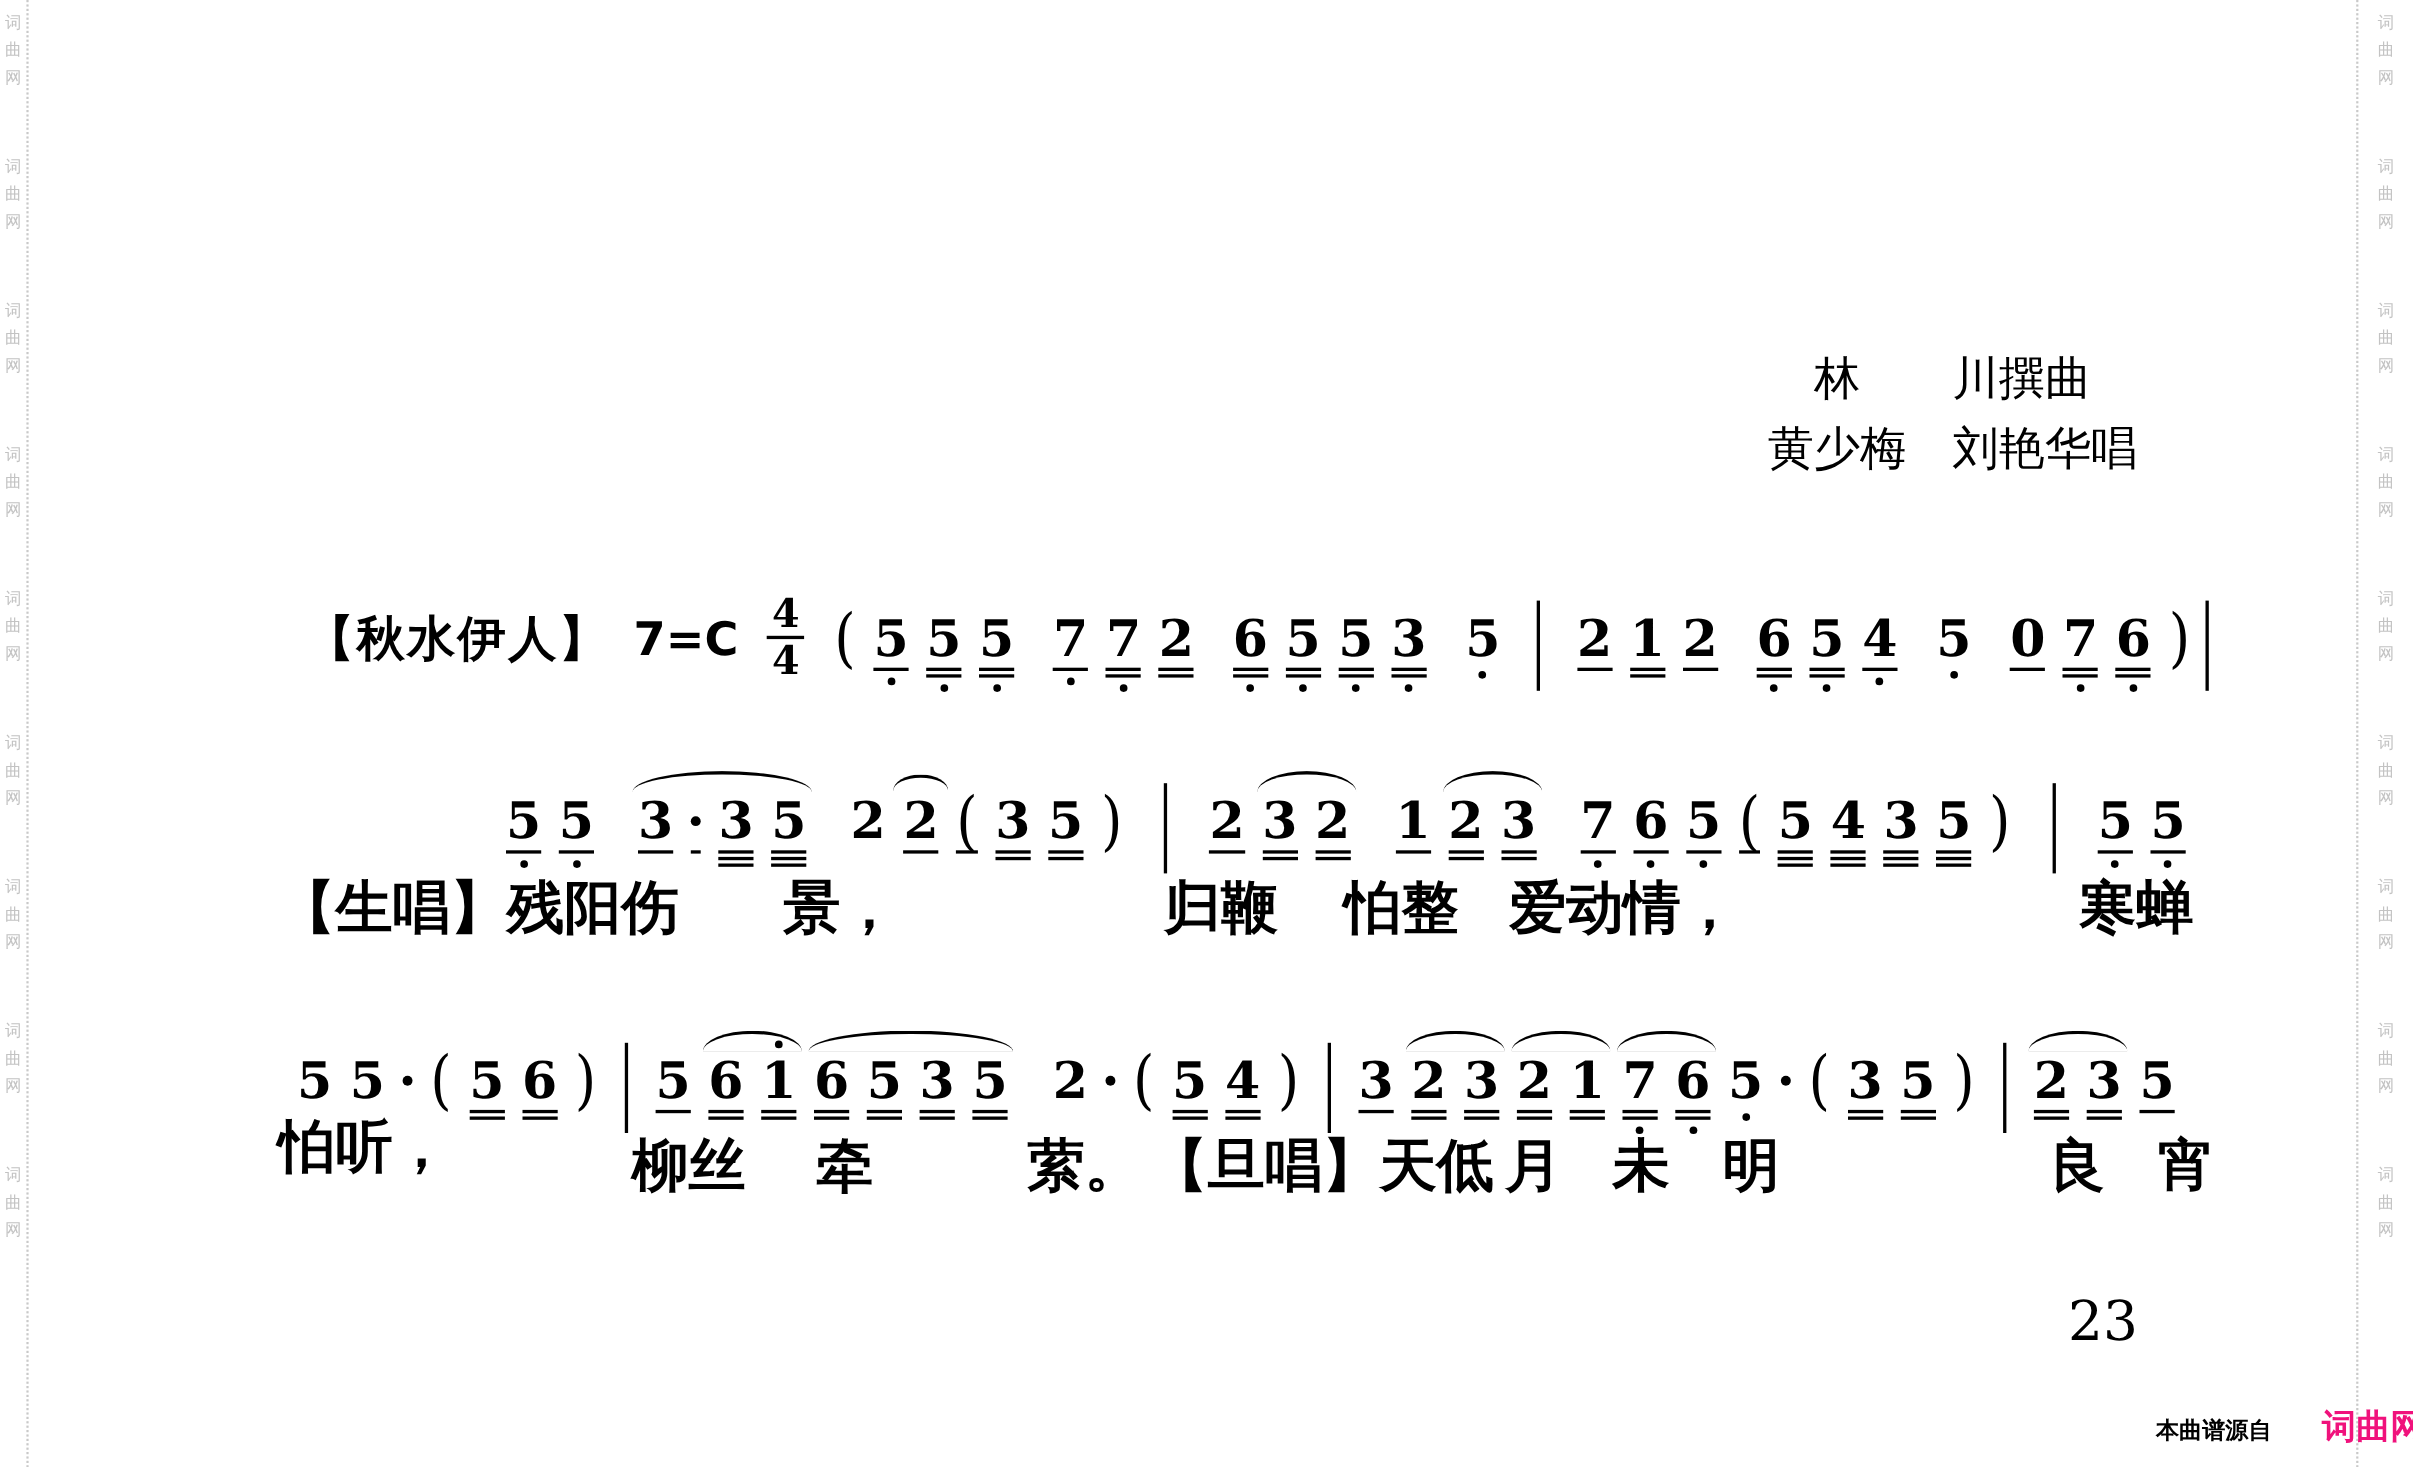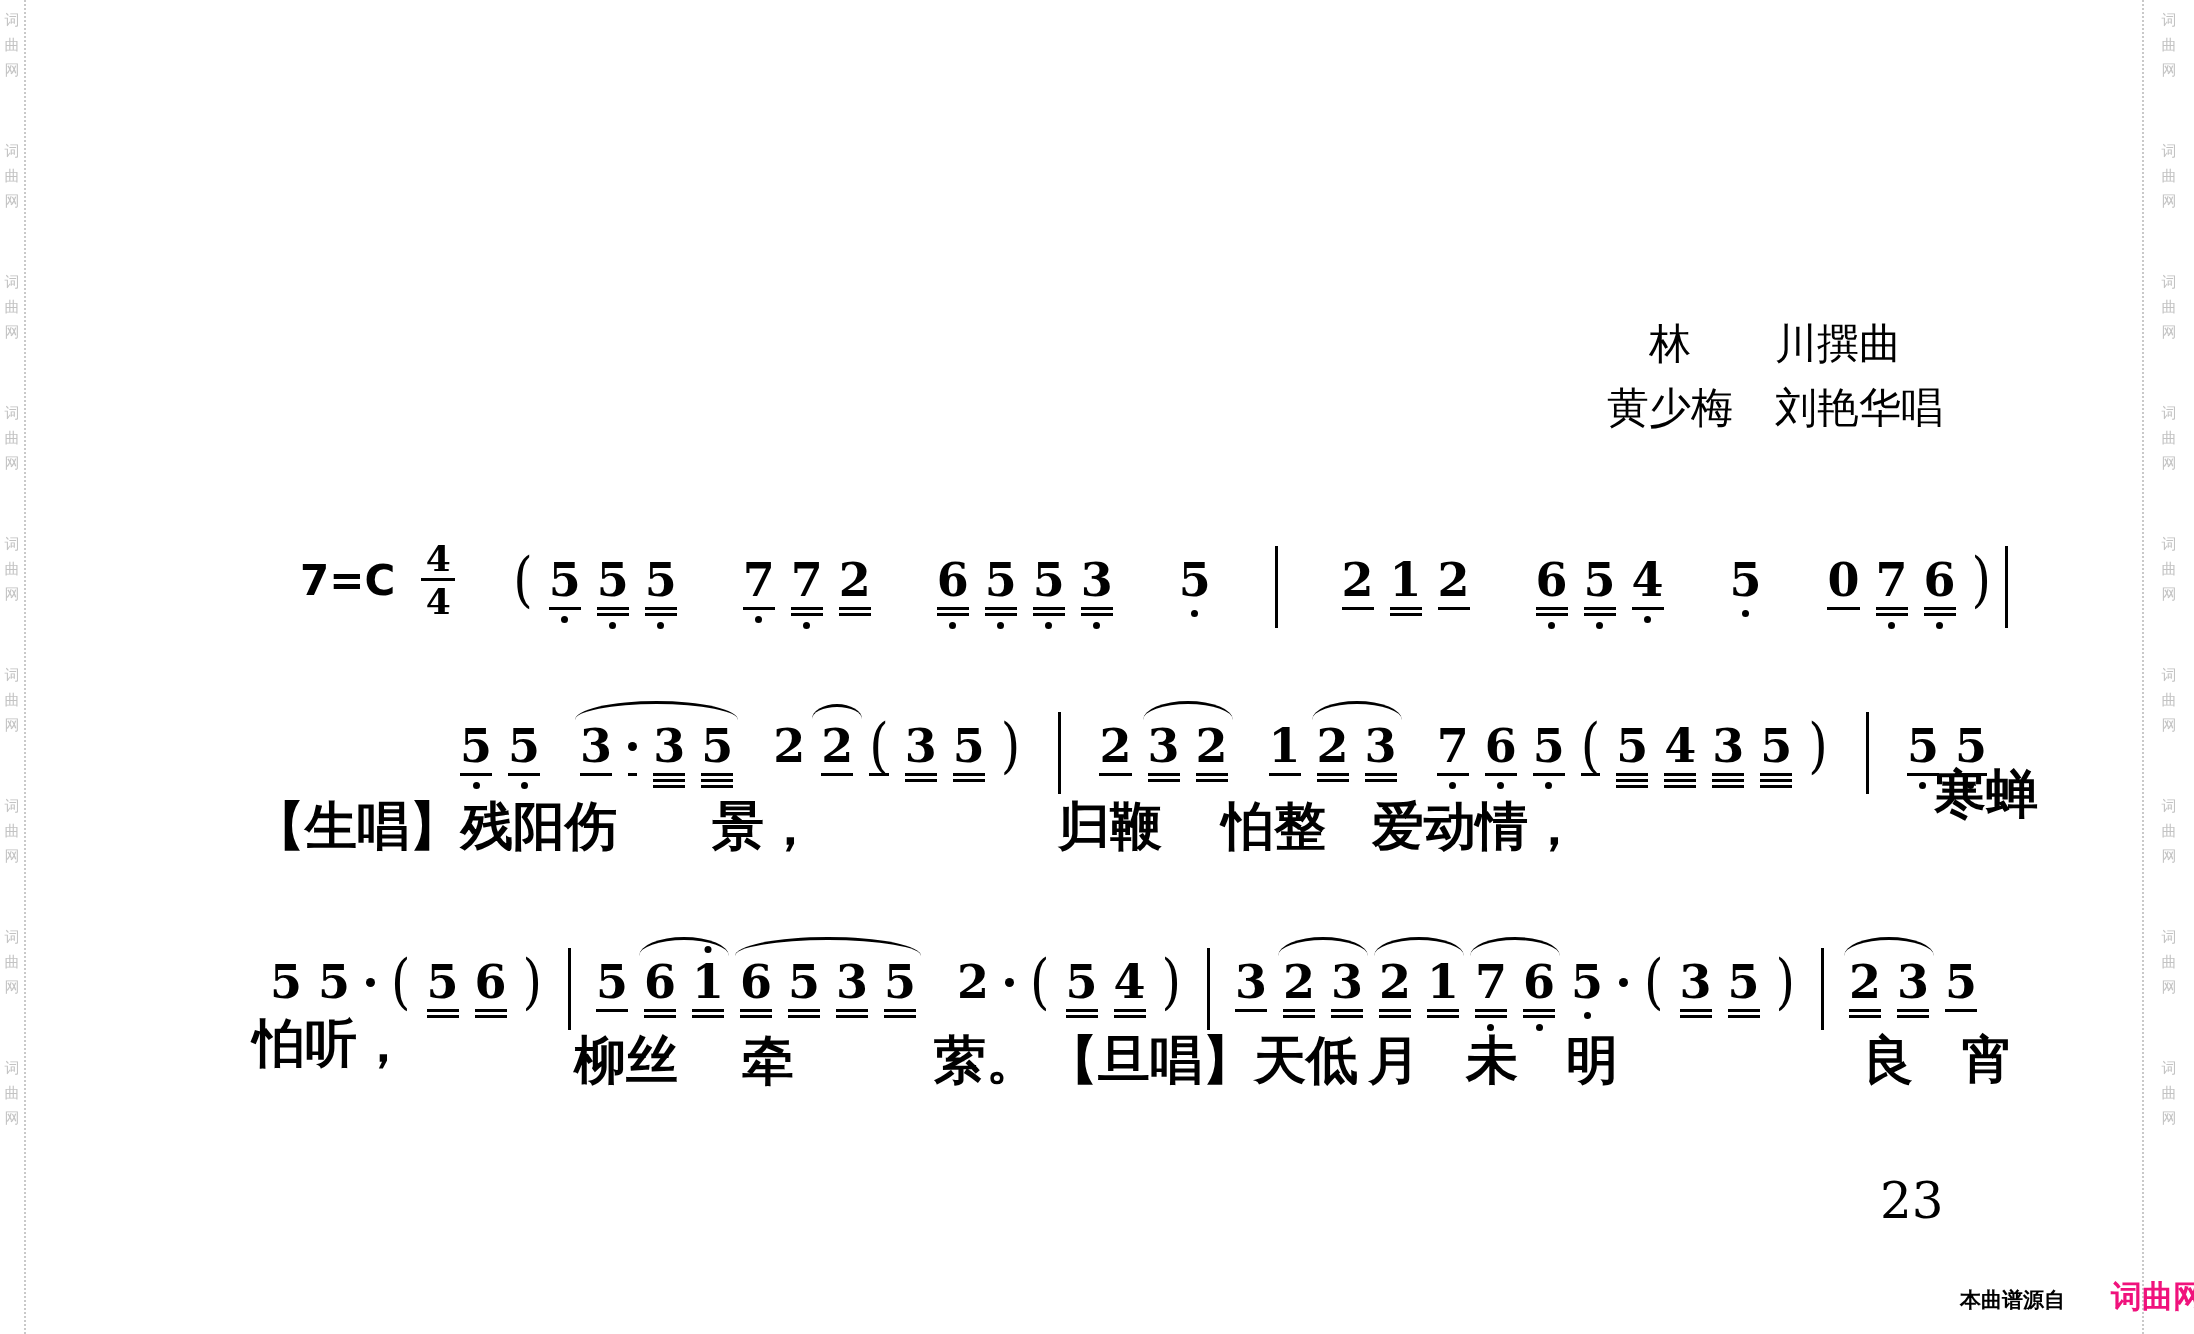--- a/index.html
+++ b/index.html
@@ -159,20 +159,21 @@
       <span>撰曲</span>
     </div>
     <div class="crow">
       <span>黄少梅　刘艳华</span>
       <span>唱</span>
     </div>
   </div>
 
   <div id="music-root">
       <div class="mline" style="left: 278px; top: 528px; width: 1736px;">
+        <div class="mlabel">【秋水伊人】</div>
         <div class="mkey">7=C</div>
         <div class="timesig">
           <div class="tnum">4</div>
           <div class="tline"></div>
           <div class="tnum">4</div>
         </div>
         <div class="gapf"></div>
         <div class="note pareng">
           <span class="dg">(</span>
         </div>
@@ -788,21 +789,21 @@
           </div>
         </div>
       </div>
     </div>
   <div id="lyrics-root">
       <span class="lyr" style="left: 253px; top: 800px;">【生唱】残阳伤</span>
       <span class="lyr" style="left: 712px; top: 800px;">景，</span>
       <span class="lyr" style="left: 1058px; top: 800px;">归鞭</span>
       <span class="lyr" style="left: 1222px; top: 800px;">怕整</span>
       <span class="lyr" style="left: 1372px; top: 800px;">爱动情，</span>
-      <span class="lyr" style="left: 1890px; top: 768px; margin-left: 44px;">寒蝉</span>
+      <span class="lyr" style="left: 1890px; top: 800px;">寒蝉</span>
       <span class="lyr" style="left: 253px; top: 1017px;">怕听，</span>
       <span class="lyr" style="left: 574px; top: 1034px;">柳丝</span>
       <span class="lyr" style="left: 742px; top: 1034px;">牵</span>
       <span class="lyr" style="left: 934px; top: 1034px;">萦。</span>
       <span class="lyr" style="left: 1046px; top: 1034px;">【旦唱】天低</span>
       <span class="lyr" style="left: 1368px; top: 1034px;">月</span>
       <span class="lyr" style="left: 1466px; top: 1034px;">未</span>
       <span class="lyr" style="left: 1566px; top: 1034px;">明</span>
       <span class="lyr" style="left: 1862px; top: 1034px;">良</span>
       <span class="lyr" style="left: 1962px; top: 1034px;">宵</span>

